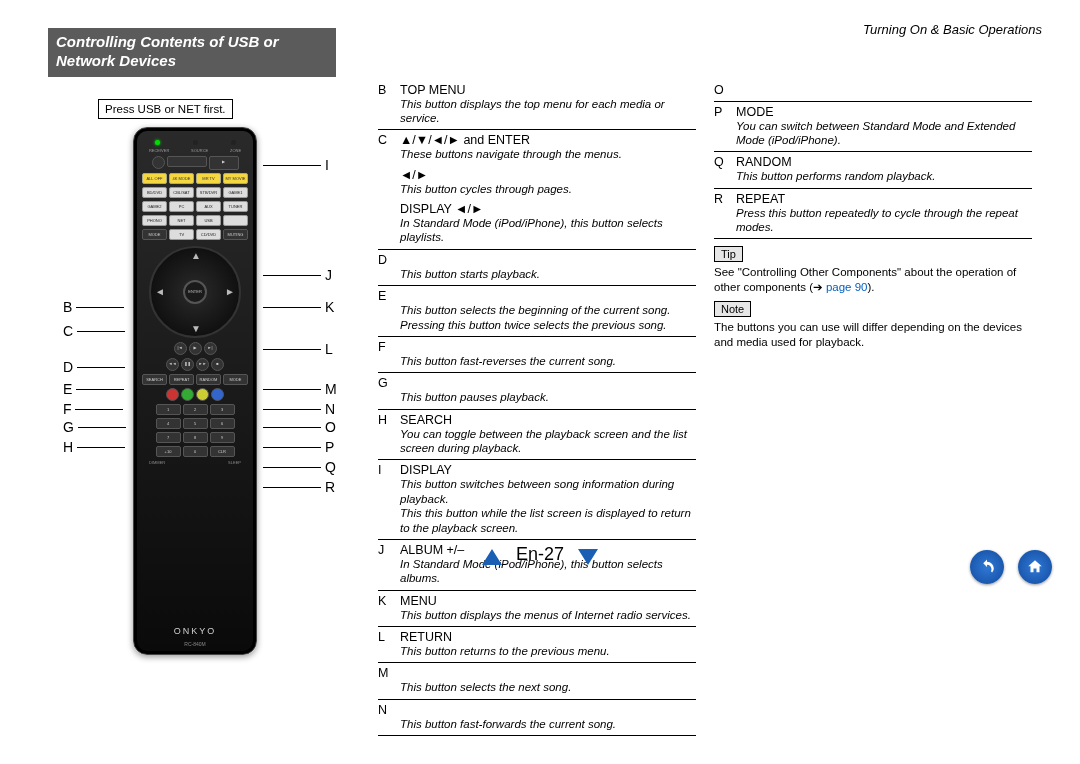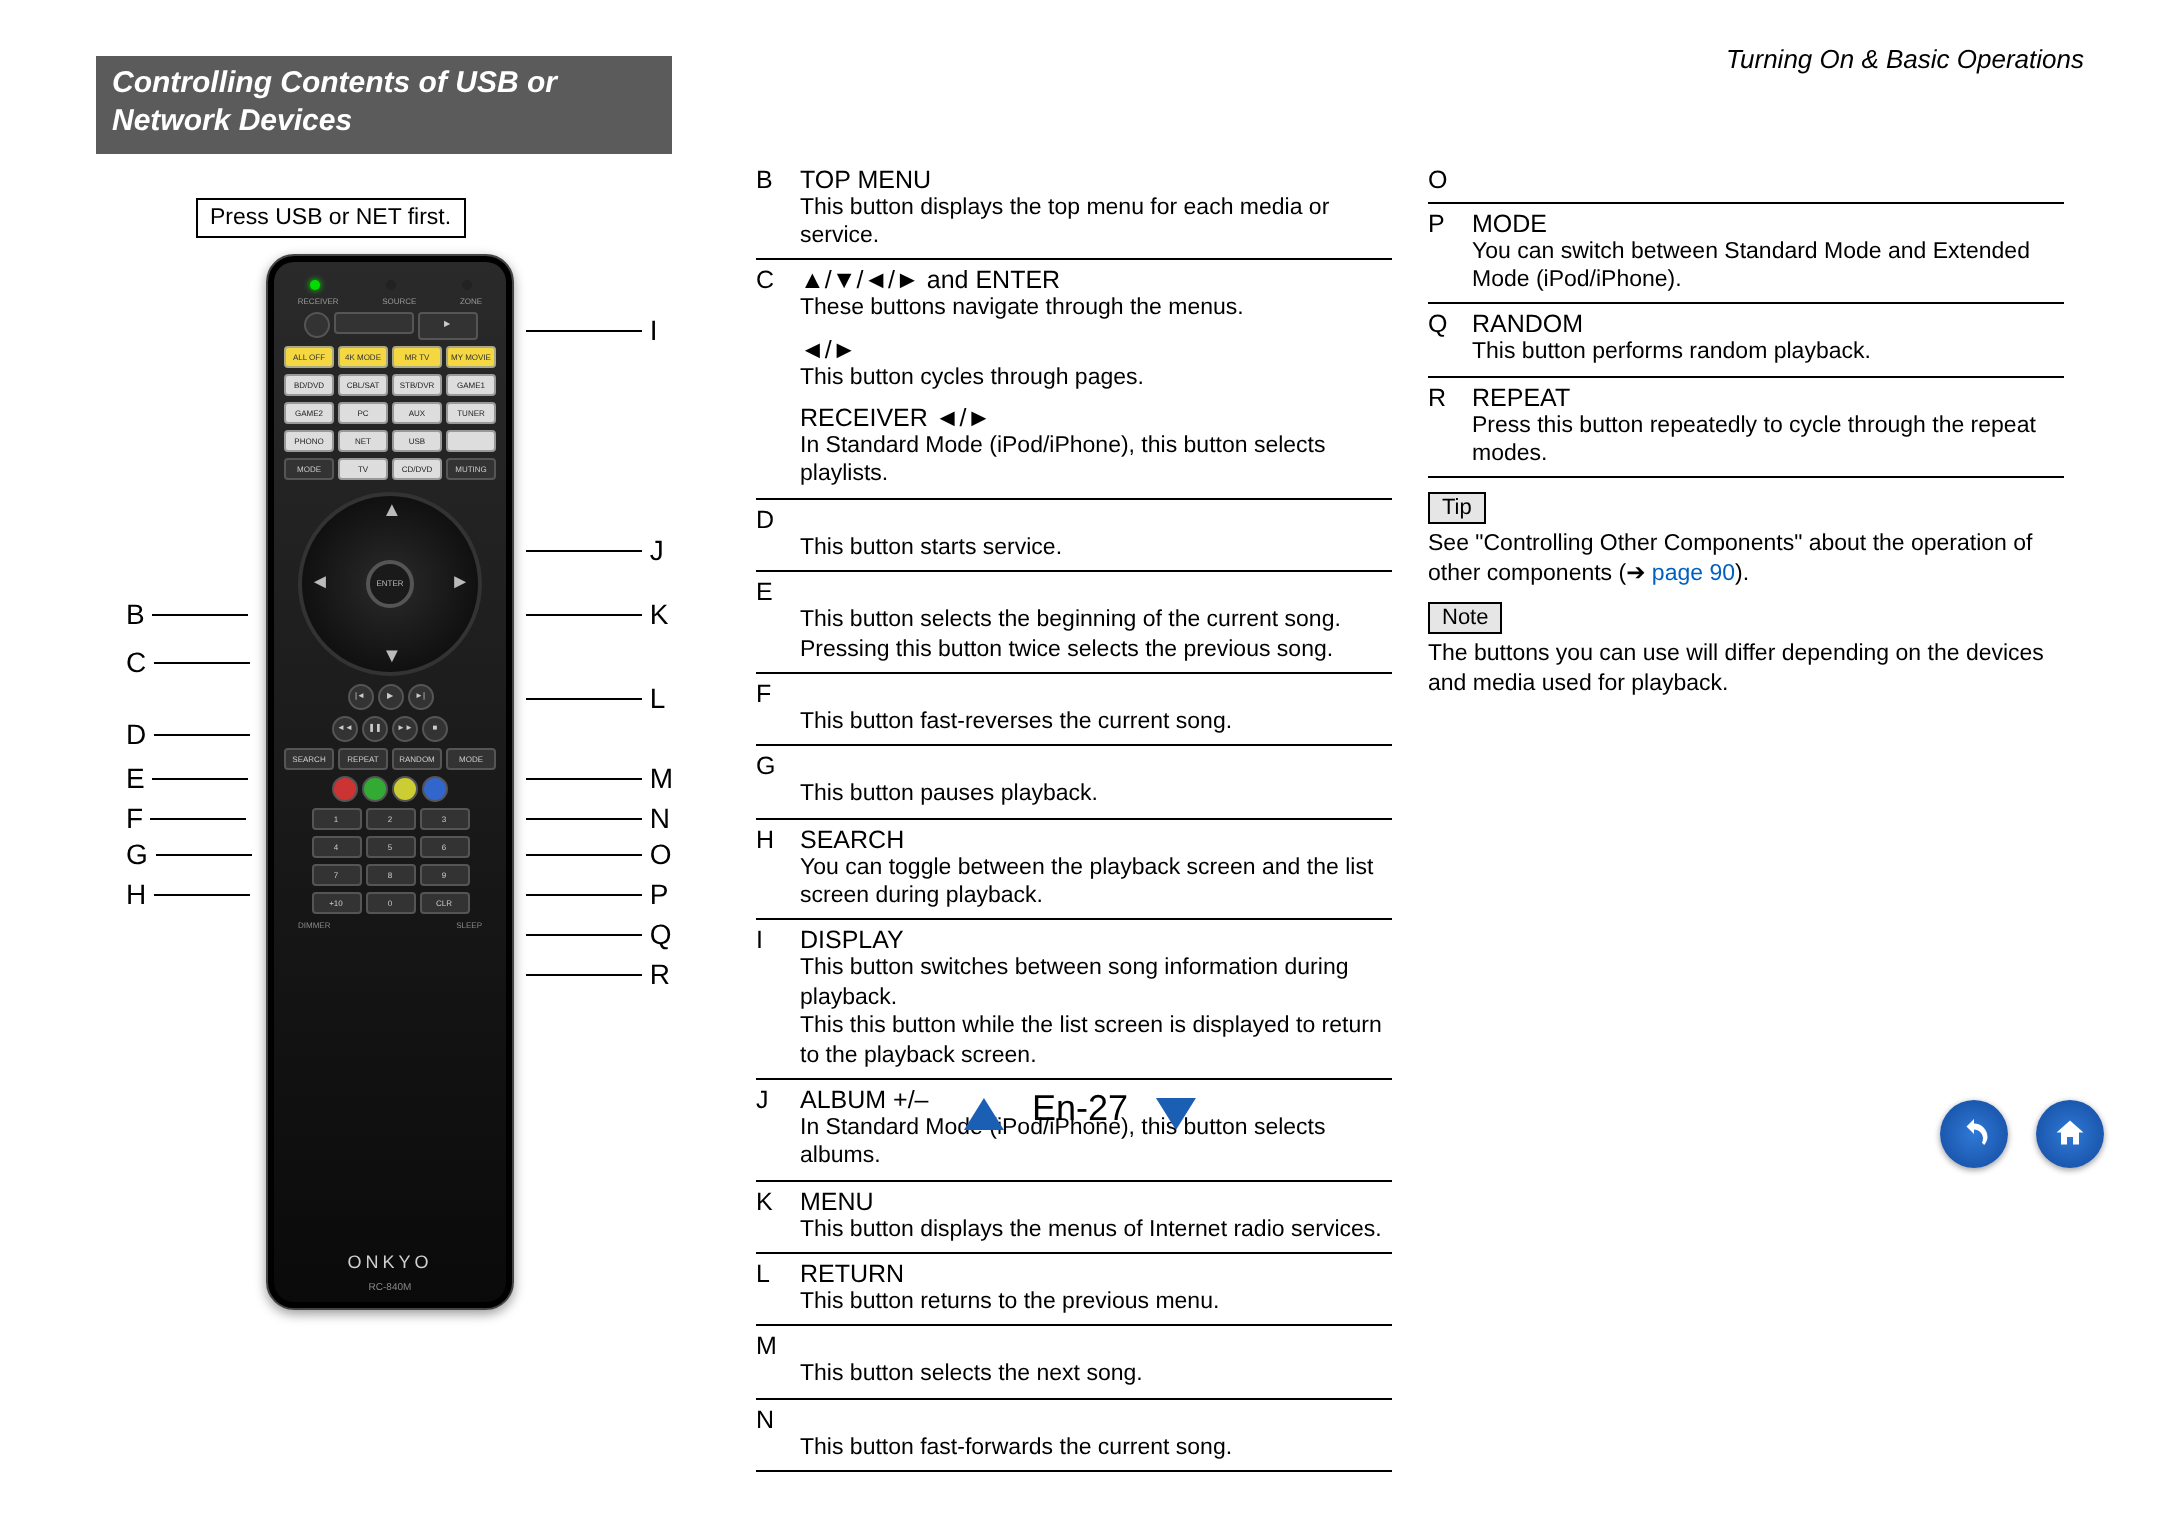--- a/index.html
+++ b/index.html
@@ -32,21 +32,21 @@
   .leader.l { text-align:right; }
   .leader .lbl { display:inline-block; }
   .leader .ln { display:inline-block; border-top:1px solid #000; vertical-align:middle; }
   
   .desc-cols { display: flex; gap: 18px; flex:1; }
   .col { width: 318px; }
   .item { border-bottom: 1px solid #000; padding: 2px 0 4px 0; margin-bottom: 1px; }
   .item .row1 { display:flex; gap:8px; align-items:baseline; }
   .item .letter { width: 14px; font-size: 12.5px; }
   .item .name { font-size: 12.5px; }
-  .item .desc { font-size: 11.5px; margin-left: 22px; line-height: 1.25; }
+  .item .desc { font-size: 11.5px; margin-left: 22px; line-height: 1.25; font-style: italic; }
   .sub { margin-top:6px; }
   .tip, .note { display:inline-block; border:1px solid #000; background:#e6e6e6; font-size:11px; padding:1px 6px; margin:6px 0 3px; }
   .para { font-size:11.5px; line-height:1.3; }
   .link { color:#0060c0; }
   
   .footer { position:absolute; left:0; bottom:8px; width:1080px; height:40px; }
   .pager { position:absolute; left:50%; transform:translateX(-50%); display:flex; align-items:flex-end; gap:14px; font-size:18px; }
   .tri { width:0; height:0; border-left:10px solid transparent; border-right:10px solid transparent; }
   .tri.up { border-bottom:16px solid #1b5fb5; }
   .tri.down { border-top:16px solid #1b5fb5; }
@@ -209,30 +209,30 @@
               <span class="name">▲/▼/◄/► and ENTER</span>
             </div>
             <div class="desc">These buttons navigate through the menus.</div>
             <div class="row1 sub">
               <span class="letter"></span>
               <span class="name">◄/►</span>
             </div>
             <div class="desc">This button cycles through pages.</div>
             <div class="row1 sub">
               <span class="letter"></span>
-              <span class="name">RECEIVER ◄/►</span>
+              <span class="name">DISPLAY ◄/►</span>
             </div>
             <div class="desc">In Standard Mode (iPod/iPhone), this button selects playlists.</div>
           </div>
           <div class="item">
             <div class="row1">
               <span class="letter">D</span>
               <span class="name"></span>
             </div>
-            <div class="desc">This button starts service.</div>
+            <div class="desc">This button starts playback.</div>
           </div>
           <div class="item">
             <div class="row1">
               <span class="letter">E</span>
               <span class="name"></span>
             </div>
             <div class="desc">This button selects the beginning of the current song. Pressing this button twice selects the previous song.</div>
           </div>
           <div class="item">
             <div class="row1">

